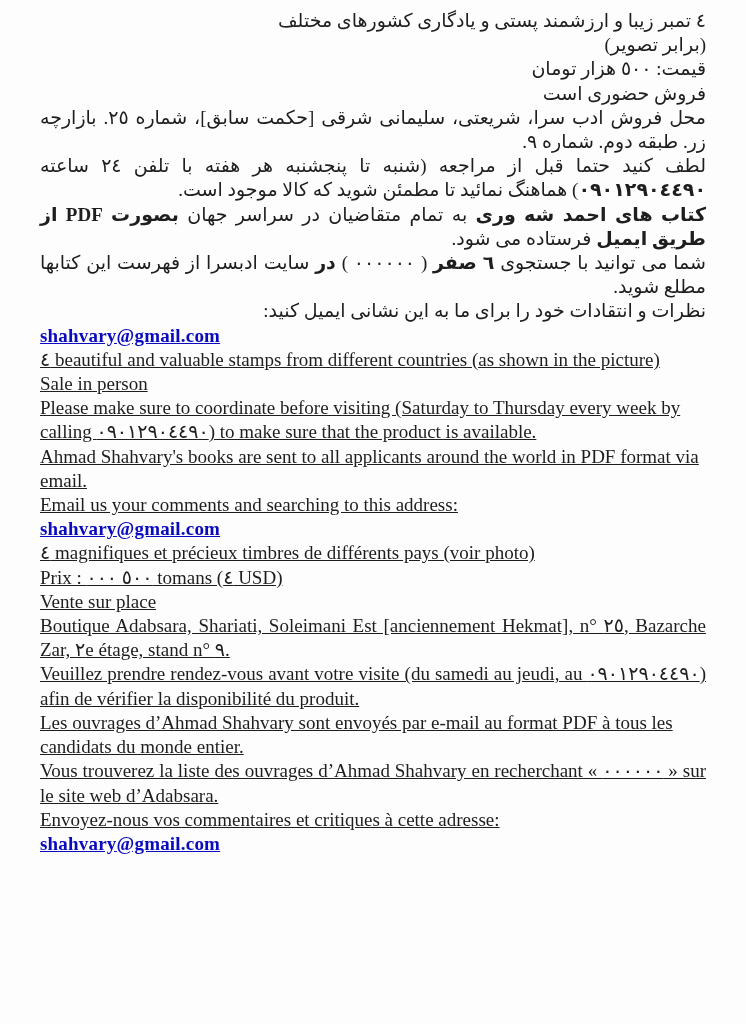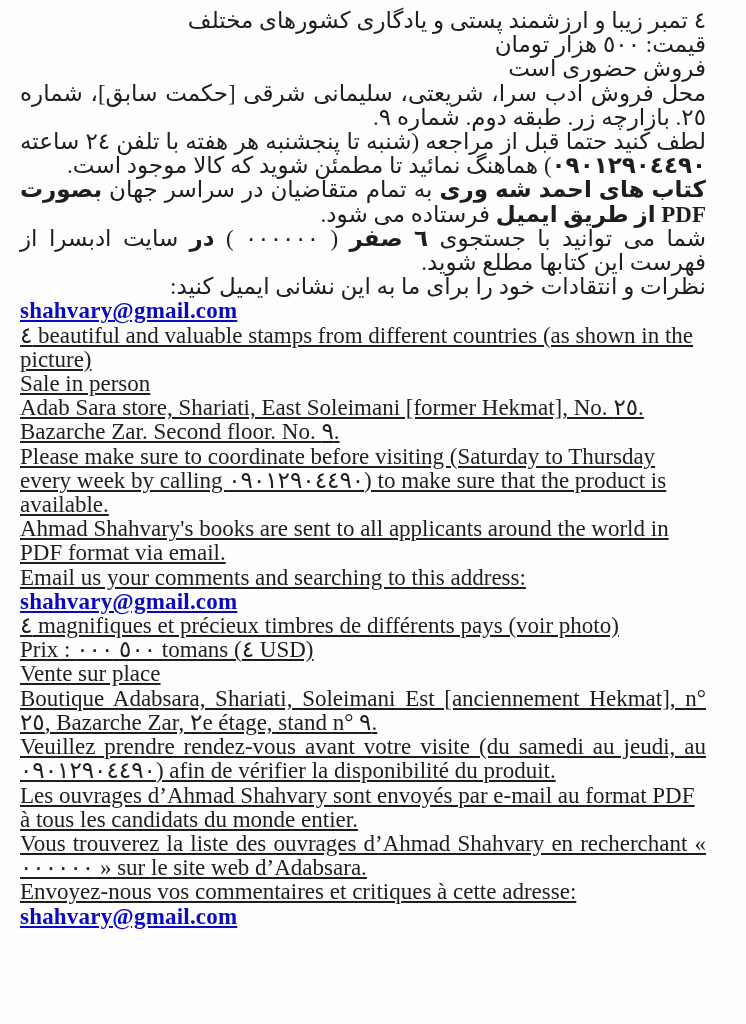--- a/index.html
+++ b/index.html
@@ -10,25 +10,25 @@
   html, body {
     margin: 0;
     padding: 0;
     background: var(--bg);
   }
   .page {
     position: relative;
     width: 746px;
     height: 1024px;
     box-sizing: border-box;
-    padding: 9px 40px 0 20px;
+    padding: 9px 40px 0 40px;
     background: var(--bg);
     color: var(--text);
     font-family: "Liberation Serif", "DejaVu Sans", serif;
-    font-size: 23px;
+    font-size: 19px;
     line-height: 24.2px;
     overflow: hidden;
   }
   .page p {
     margin: 0;
     padding: 0;
   }
   p[dir="rtl"] { text-align: right; }
   p[dir="ltr"] { text-align: left; text-decoration: underline; }
   p.justify[dir="ltr"] { text-align: justify; }
@@ -38,31 +38,31 @@
     font-weight: bold;
     letter-spacing: 0.2px;
   }
   b { font-weight: bold; }
 </style>
 </head>
 <body>
 
 <main class="page">
     <p dir="rtl" lang="fa"><span>٤ تمبر زیبا و ارزشمند پستی و یادگاری کشورهای مختلف</span></p>
+    <p dir="rtl" lang="fa"><span>(برابر تصویر)</span></p>
     <p dir="rtl" lang="fa"><span>قیمت: ٥٠٠ هزار تومان</span></p>
     <p dir="rtl" lang="fa"><span>فروش حضوری است</span></p>
     <p dir="rtl" lang="fa" class="justify"><span>محل فروش ادب سرا، شریعتی، سلیمانی شرقی [حکمت سابق]، شماره ٢٥. بازارچه زر. طبقه دوم. شماره ٩.</span></p>
     <p dir="rtl" lang="fa" class="justify"><span>لطف کنید حتما قبل از مراجعه (شنبه تا پنجشنبه هر هفته با تلفن ٢٤ ساعته </span><b>٠٩٠١٢٩٠٤٤٩٠</b><span>) هماهنگ نمائید تا مطمئن شوید که کالا موجود است.</span></p>
     <p dir="rtl" lang="fa" class="justify"><b>کتاب های احمد شه وری</b><span> به تمام متقاضیان در سراسر جهان </span><b>بصورت PDF</b><span>  </span><b>از طریق ایمیل</b><span> فرستاده می شود.</span></p>
     <p dir="rtl" lang="fa" class="justify"><span>شما می توانید با جستجوی </span><b>٦ صفر</b><span> ( ٠٠٠٠٠٠ ) </span><b>در</b><span> سایت ادبسرا از فهرست این کتابها مطلع شوید.</span></p>
     <p dir="rtl" lang="fa"><span>نظرات و انتقادات خود را برای ما به این نشانی ایمیل کنید:</span></p>
     <p dir="ltr" lang="en" class="email"><span>shahvary@gmail.com</span></p>
     <p dir="ltr" lang="en"><span>٤ beautiful and valuable stamps from different countries (as shown in the picture)</span></p>
     <p dir="ltr" lang="en"><span>Sale in person</span></p>
-    <p dir="ltr" lang="en"><span>Adab Sara store, Shariati, East Soleimani [former Hekmat], No. ٢٥. Bazarche Zar. Second floor. No. ٩.</span></p>
     <p dir="ltr" lang="en"><span>Please make sure to coordinate before visiting (Saturday to Thursday every week by calling ٠٩٠١٢٩٠٤٤٩٠) to make sure that the product is available.</span></p>
     <p dir="ltr" lang="en"><span>Ahmad Shahvary's books are sent to all applicants around the world in PDF format via email.</span></p>
     <p dir="ltr" lang="en"><span>Email us your comments and searching to this address:</span></p>
     <p dir="ltr" lang="en" class="email"><span>shahvary@gmail.com</span></p>
     <p dir="ltr" lang="fr"><span>٤ magnifiques et précieux timbres de différents pays (voir photo)</span></p>
     <p dir="ltr" lang="fr"><span>Prix : ٥٠٠ ٠٠٠ tomans (٤ USD)</span></p>
     <p dir="ltr" lang="fr"><span>Vente sur place</span></p>
     <p dir="ltr" lang="fr" class="justify"><span>Boutique Adabsara, Shariati, Soleimani Est [anciennement Hekmat], n° ٢٥, Bazarche Zar, ٢e étage, stand n° ٩.</span></p>
     <p dir="ltr" lang="fr" class="justify"><span>Veuillez prendre rendez-vous avant votre visite (du samedi au jeudi, au ٠٩٠١٢٩٠٤٤٩٠) afin de vérifier la disponibilité du produit.</span></p>
     <p dir="ltr" lang="fr"><span>Les ouvrages d’Ahmad Shahvary sont envoyés par e-mail au format PDF à tous les candidats du monde entier.</span></p>

